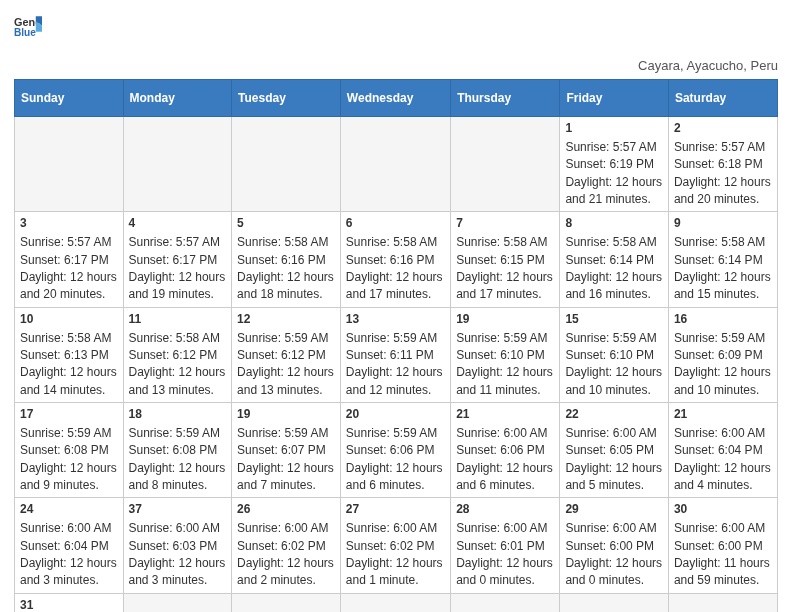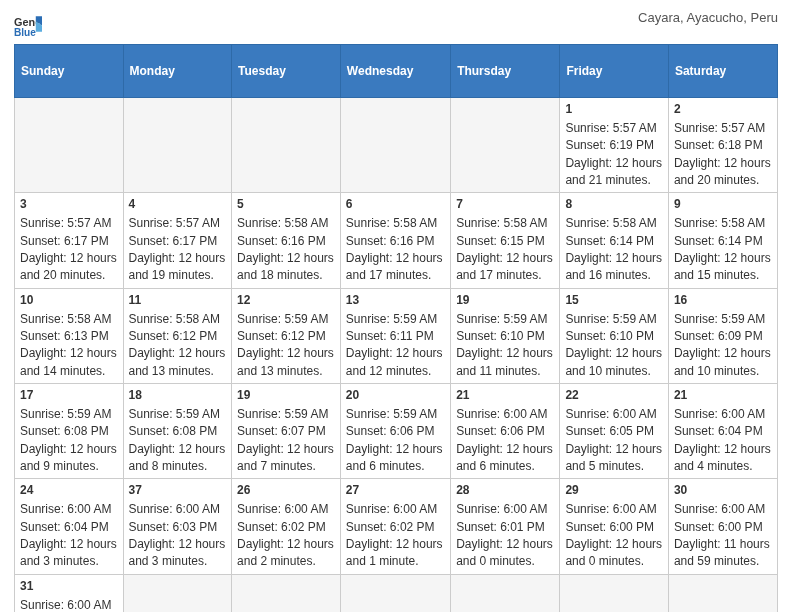--- a/index.html
+++ b/index.html
@@ -36,33 +36,34 @@
     }
     .month-year {
       font-size: 28px;
       font-weight: bold;
       color: #333;
       line-height: 1.1;
     }
     .location {
       font-size: 13px;
       color: #555;
+      margin-top: 48px;
     }
     .calendar {
       width: 100%;
       border-collapse: collapse;
       border: 1px solid #ccc;
       font-size: 10.5px;
     }
     .calendar thead tr th {
       background: #3a7abf;
       color: #fff;
       font-weight: bold;
       font-size: 12px;
-      padding: 19px 6px;
+      padding: 11px 6px;
       text-align: left;
       border: 1px solid #2e6aa8;
     }
     .calendar tbody tr td {
       vertical-align: top;
       border: 1px solid #ccc;
       padding: 3px 5px;
       width: 113px;
       min-height: 70px;
       height: 70px;

